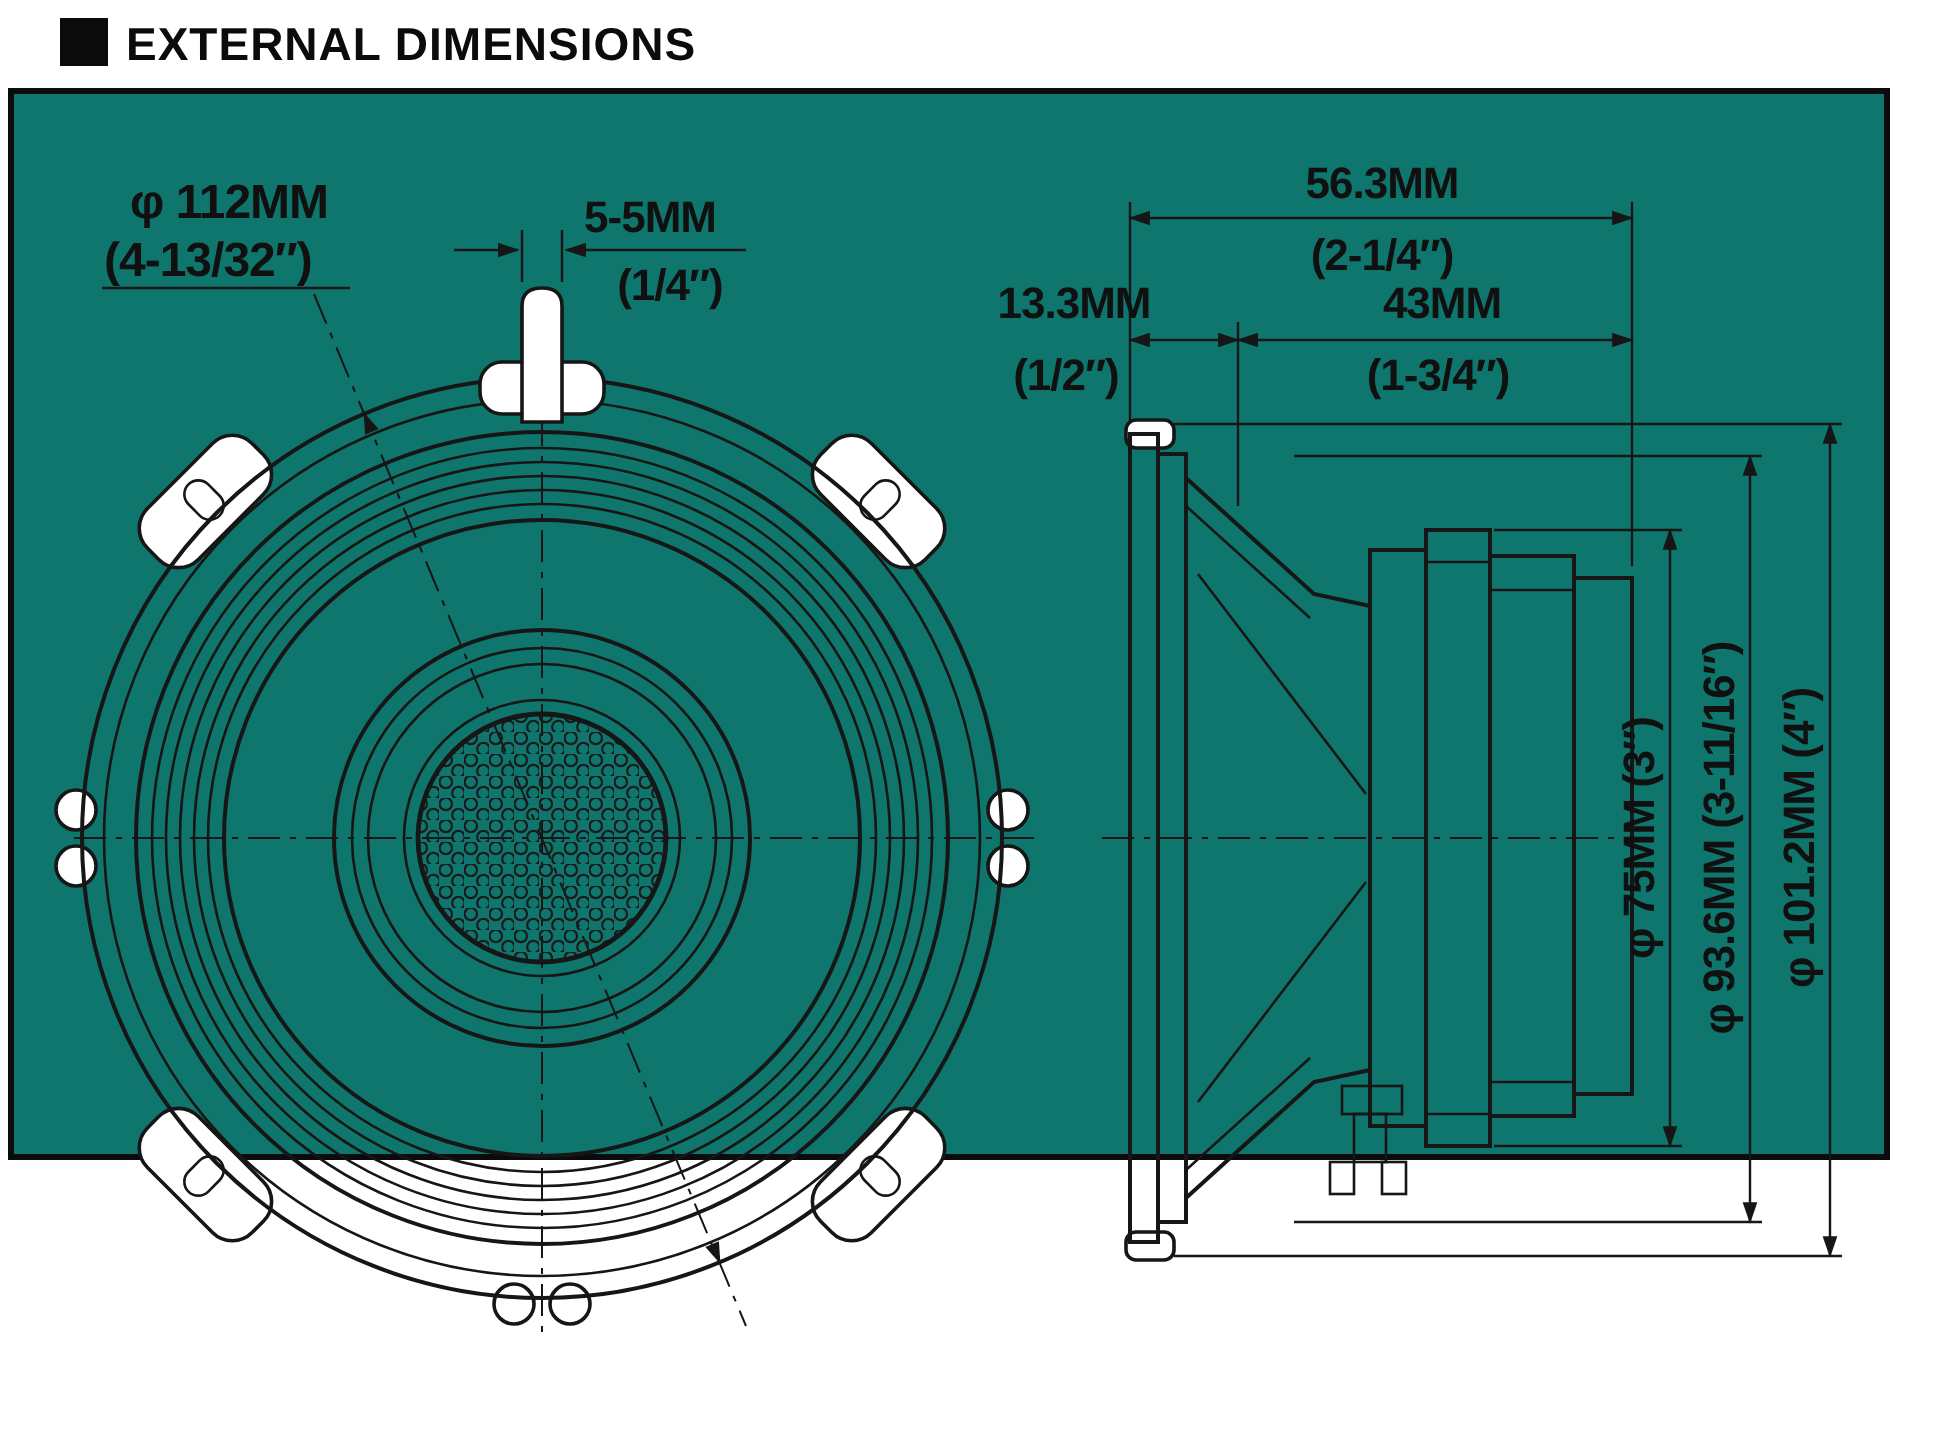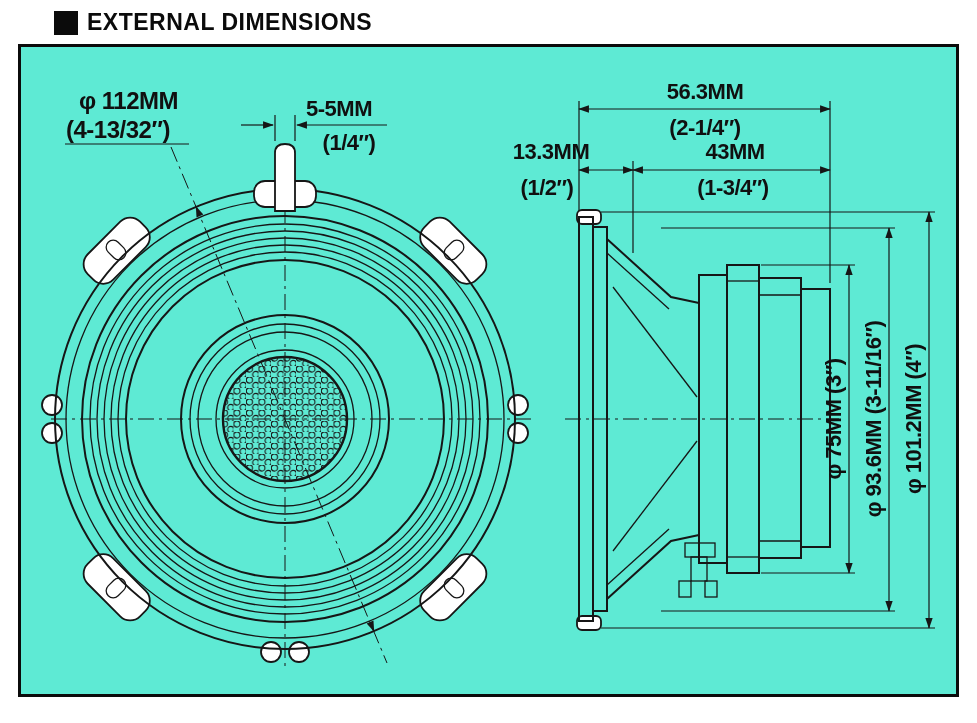--- a/index.html
+++ b/index.html
@@ -1,21 +1,21 @@
 <!DOCTYPE html>
 <html><head>
 <meta charset="utf-8">
 <style>
   html,body{margin:0;padding:0;background:#fff;}
   body{width:977px;height:723px;font-family:"Liberation Sans",sans-serif;color:#0b0b0b;}
   .header{display:flex;align-items:center;gap:50px;padding:9px 0 8px 30px;}
-  .title-item{display:flex;align-items:center;gap:9px;margin-left:24px;}
+  .title-item{display:flex;gap:9px;}
   .sq{width:24px;height:24px;background:#0b0b0b;display:inline-block;}
   .title-text{font-size:23px;font-weight:700;letter-spacing:.5px;white-space:nowrap;}
-  .diagram-box{margin-left:18px;width:941px;height:653px;border:3px solid #0b0b0b;box-sizing:border-box;background:#5eead4;}
+  .diagram-box{margin-left:4px;width:941px;height:536px;border:3px solid #0b0b0b;box-sizing:border-box;background:#0f766e;}
   svg{display:block;}
   .pt{fill:none;stroke:#161616;stroke-width:2;}
   .thin{fill:none;stroke:#161616;stroke-width:1.3;}
   .pf{fill:#ffffff;stroke:#161616;stroke-width:1.8;}
   .cl{fill:none;stroke:#161616;stroke-width:1;stroke-dasharray:16 5 3 5;}
   .dim{fill:none;stroke:#161616;stroke-width:1.2;}
   .dimtxt{font-family:"Liberation Sans",sans-serif;font-size:22px;font-weight:700;fill:#101010;letter-spacing:-0.5px;}
   .dimtxt.big{font-size:24px;}
 </style>
 </head>

